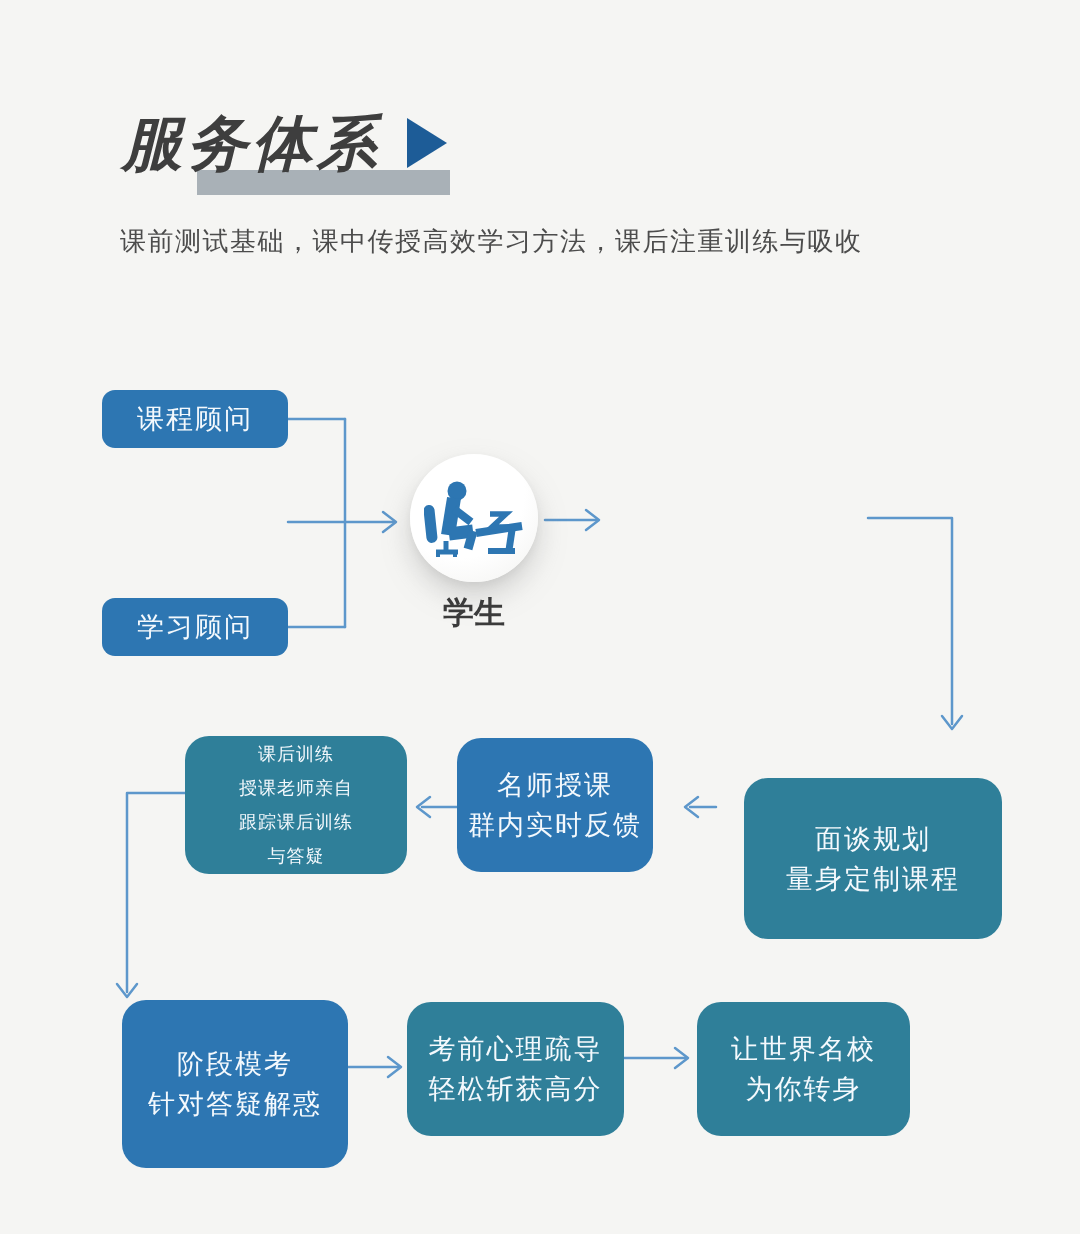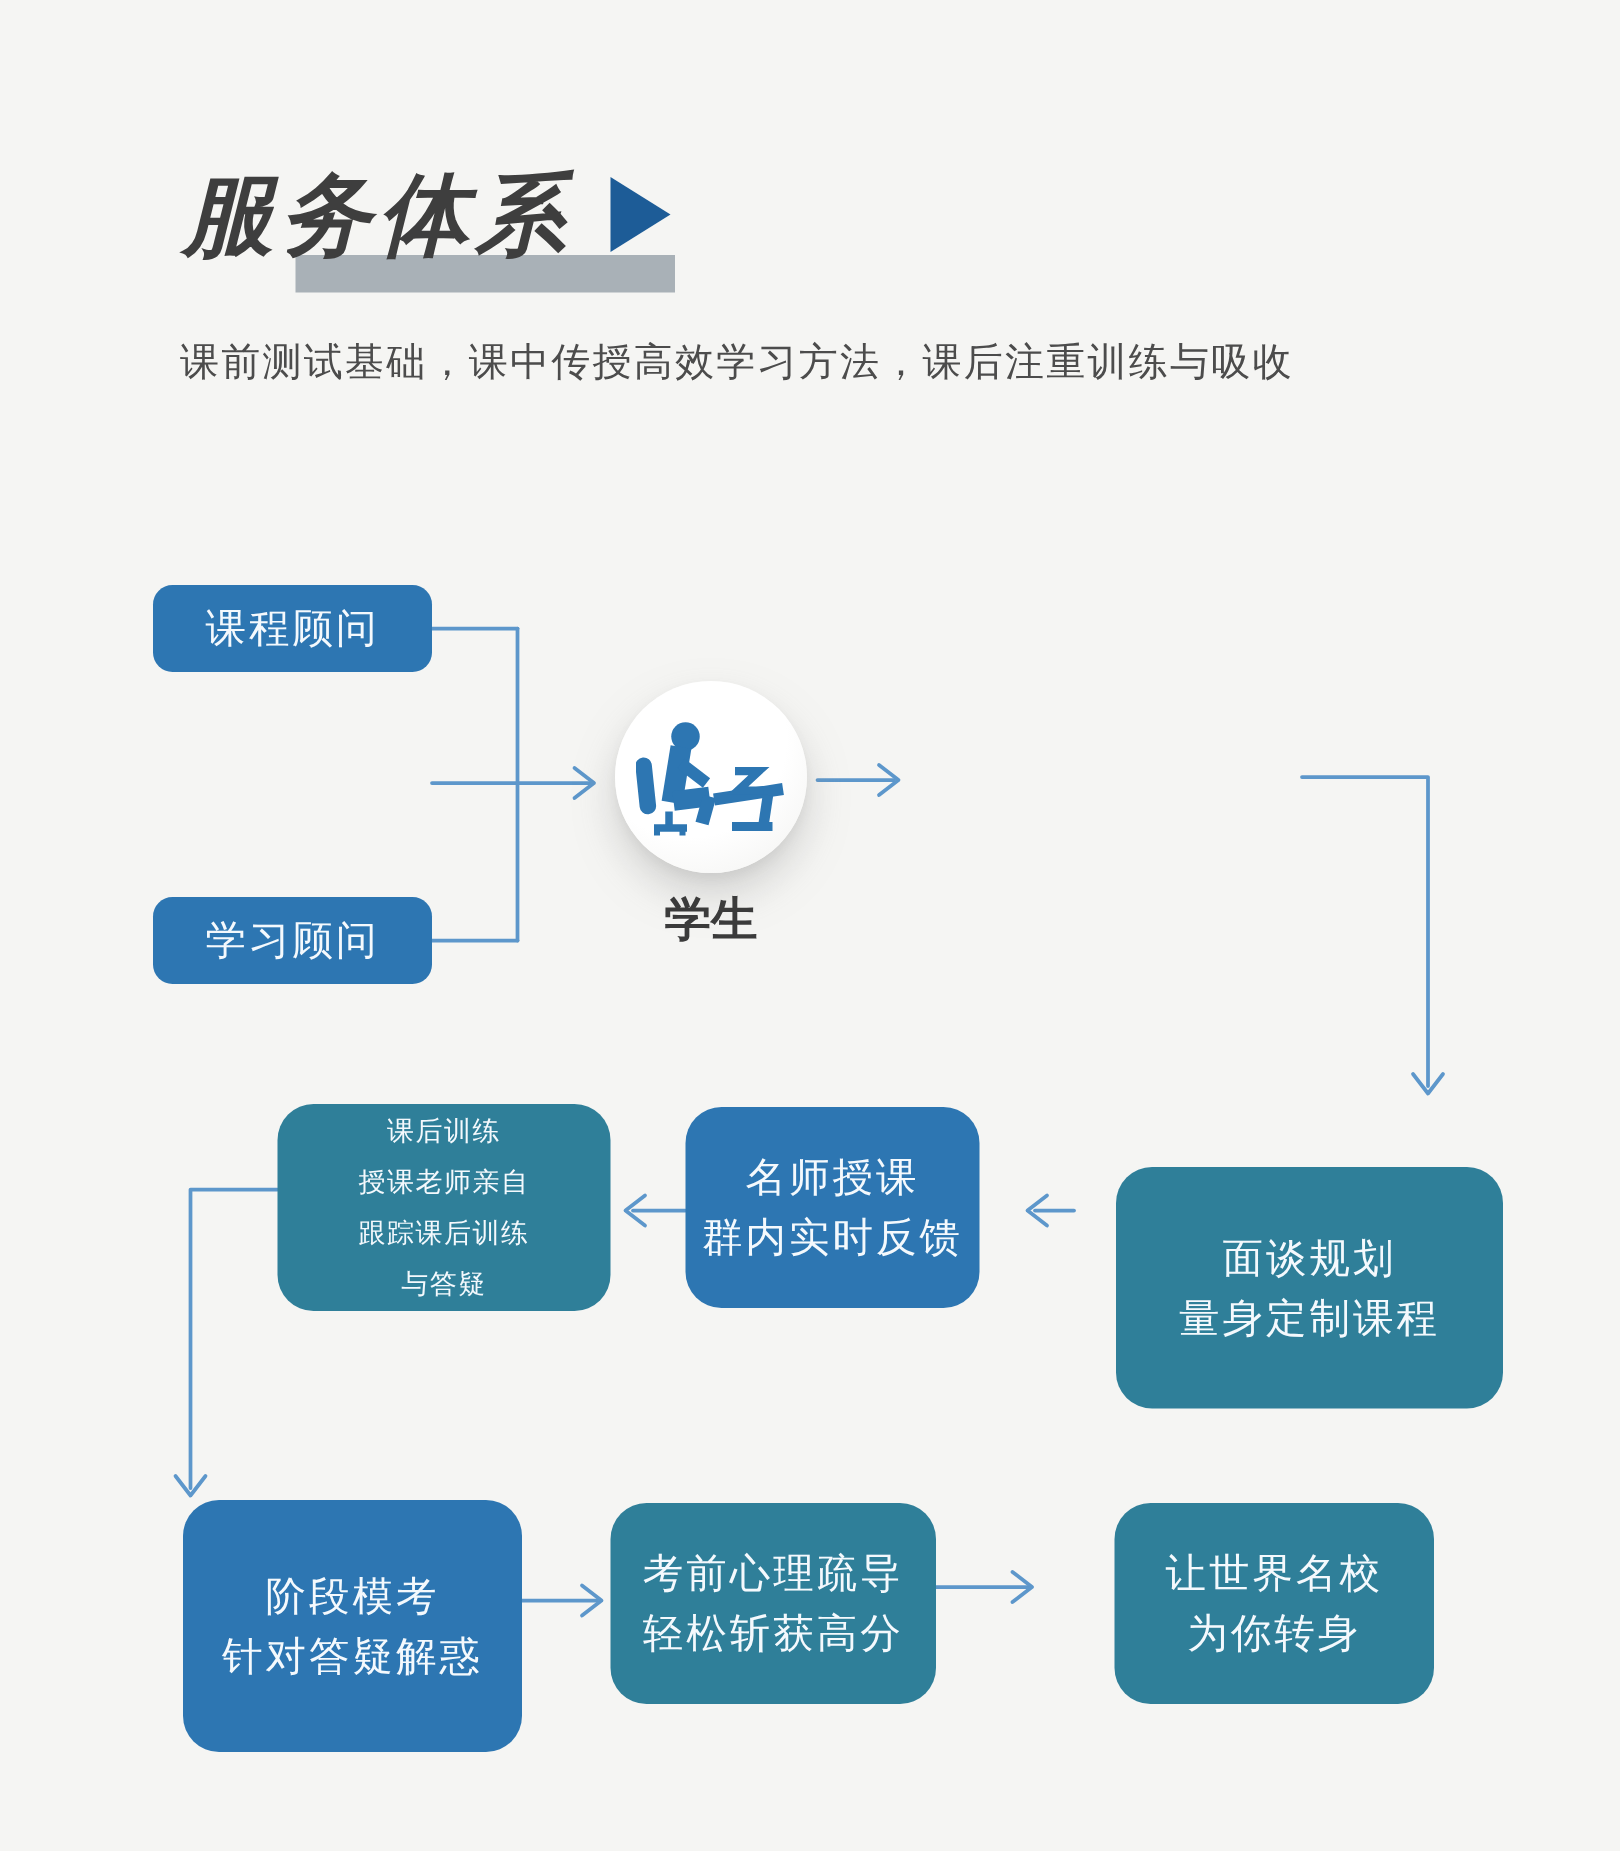--- a/index.html
+++ b/index.html
@@ -169,16 +169,16 @@
 群内实时反馈</div>
   <div class="node teal big4" style="left:185px;top:736px;width:222px;height:138px;">课后训练
 授课老师亲自
 跟踪课后训练
 与答疑</div>
 
   <div class="node blue big" style="left:122px;top:1000px;width:226px;height:168px;">阶段模考
 针对答疑解惑</div>
   <div class="node teal big" style="left:407px;top:1002px;width:217px;height:134px;">考前心理疏导
 轻松斩获高分</div>
-  <div class="node teal big" style="left:697px;top:1002px;width:213px;height:134px;margin-left:46px;">让世界名校
+  <div class="node teal big" style="left:697px;top:1002px;width:213px;height:134px;">让世界名校
 为你转身</div>
 
 </div>
 
 </body></html>

